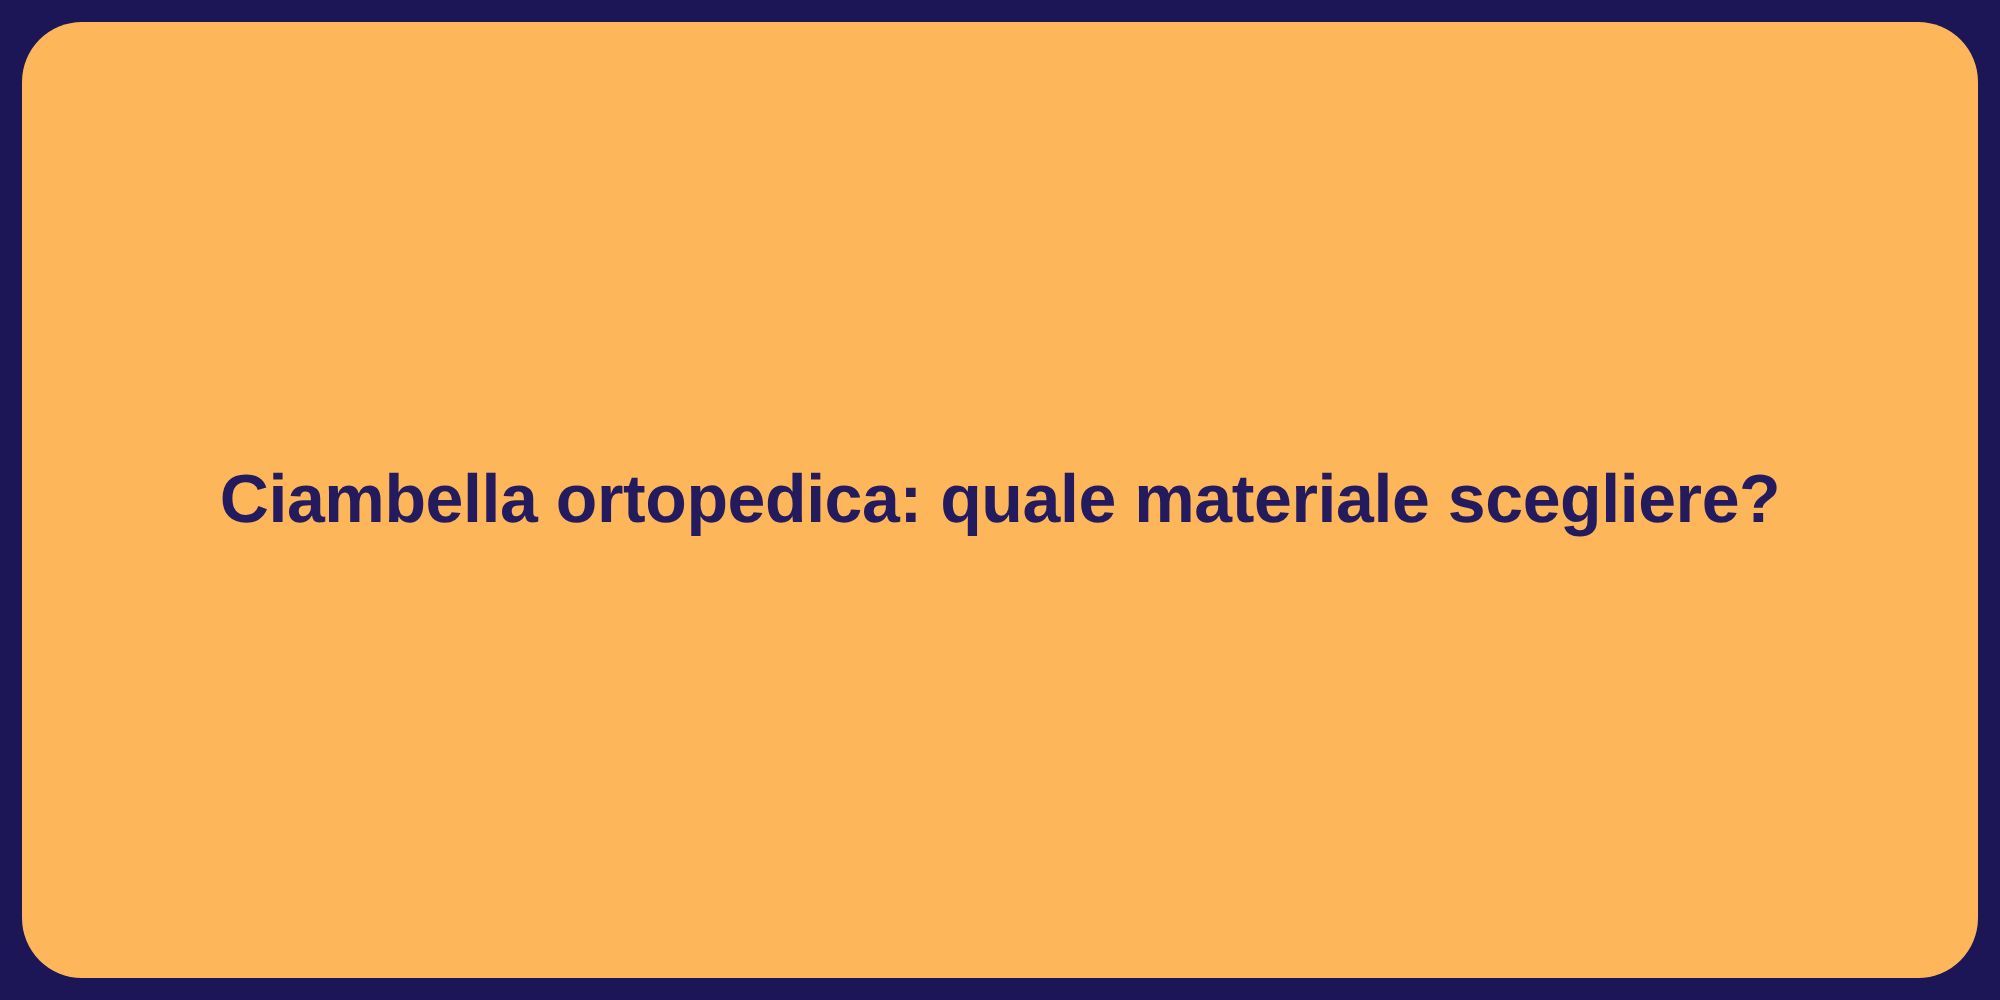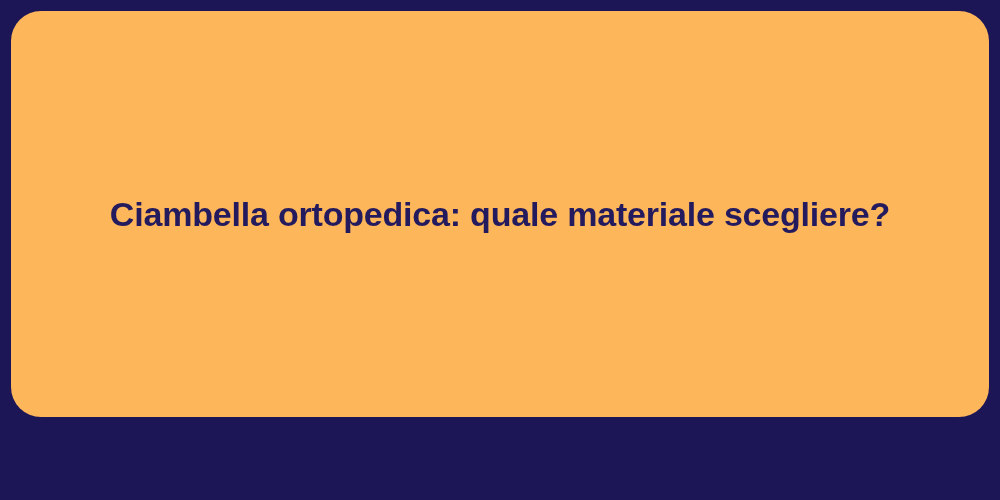--- a/index.html
+++ b/index.html
@@ -20,21 +20,21 @@
     height: 500px;
     background: #1C1656;
     box-sizing: border-box;
   }
 
   .card {
     position: absolute;
     left: 11px;
     top: 11px;
     width: 978px;
-    height: 406px;
+    height: 478px;
     background: #FDB65A;
     border-radius: 30px;
     box-sizing: border-box;
     display: flex;
     align-items: center;
     justify-content: center;
     overflow: hidden;
   }
 
   .card-inner {

